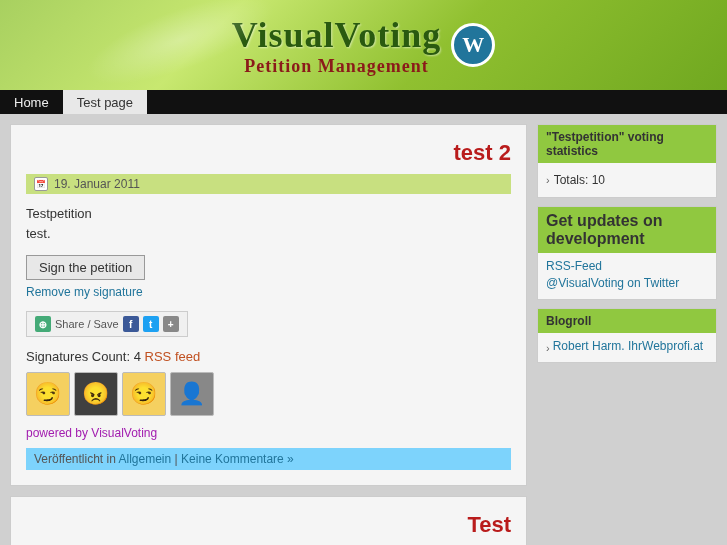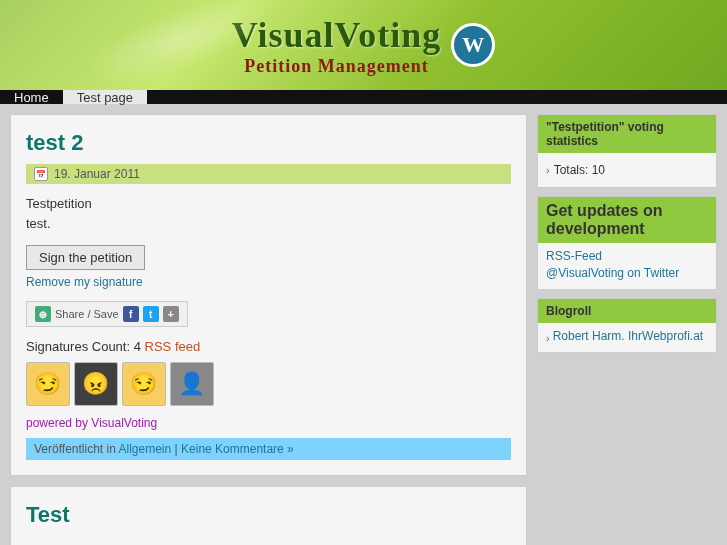--- a/index.html
+++ b/index.html
@@ -66,21 +66,21 @@
       font-family: Georgia, serif;
       border: 3px solid white;
     }
 
     
     .nav-bar {
       background: #111;
       padding: 0;
       display: flex;
       align-items: stretch;
-      height: 14px;
+      height: 24px;
     }
     .nav-tab {
       padding: 6px 14px;
       font-size: 13px;
       cursor: pointer;
       color: #eee;
       display: flex;
       align-items: center;
     }
     .nav-tab.active {
@@ -109,22 +109,23 @@
     
     .post-card {
       background: #f5f5f5;
       border: 1px solid #ccc;
       padding: 15px;
     }
 
     .post-title {
       font-size: 22px;
       font-weight: bold;
-      color: #0f766e;
+      color: #b91c1c;
       margin-bottom: 8px;
+      text-align: right;
     }
 
     .post-date-bar {
       background: #c8e080;
       padding: 3px 8px;
       font-size: 12px;
       color: #555;
       display: flex;
       align-items: center;
       gap: 6px;

